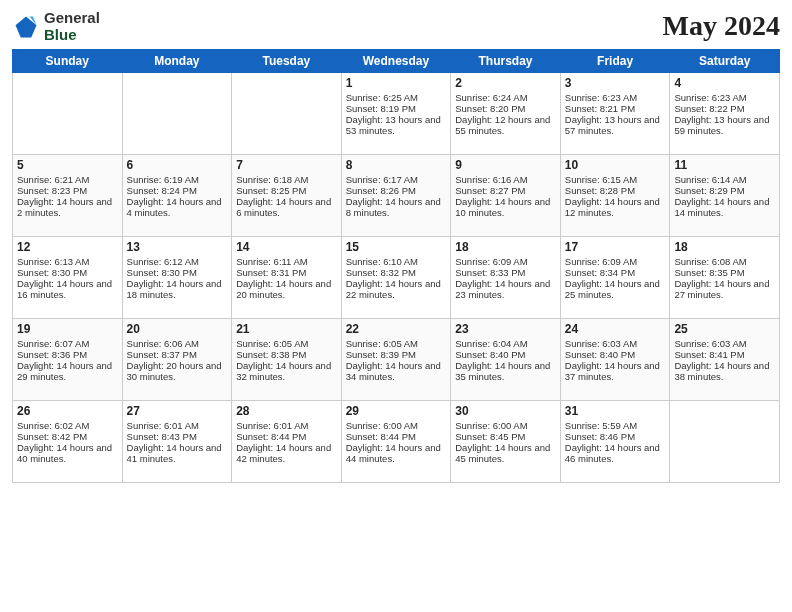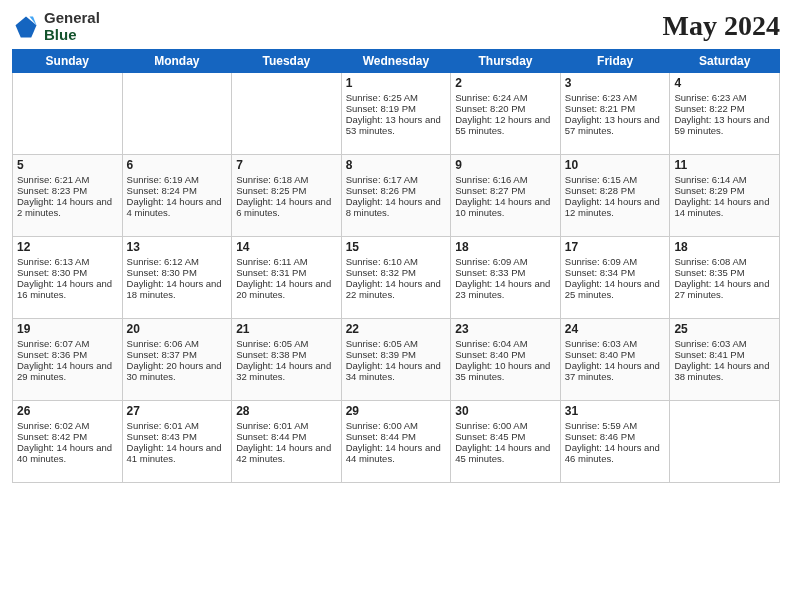--- a/index.html
+++ b/index.html
@@ -270,21 +270,21 @@
           <td>
             <span class="day-num">22</span>
             <div>Sunrise: 6:05 AM</div>
             <div>Sunset: 8:39 PM</div>
             <div>Daylight: 14 hours and 34 minutes.</div>
           </td>
           <td>
             <span class="day-num">23</span>
             <div>Sunrise: 6:04 AM</div>
             <div>Sunset: 8:40 PM</div>
-            <div>Daylight: 10 hours and 35 minutes.</div>
+            <div>Daylight: 14 hours and 35 minutes.</div>
           </td>
           <td>
             <span class="day-num">24</span>
             <div>Sunrise: 6:03 AM</div>
             <div>Sunset: 8:40 PM</div>
             <div>Daylight: 14 hours and 37 minutes.</div>
           </td>
           <td>
             <span class="day-num">25</span>
             <div>Sunrise: 6:03 AM</div>

